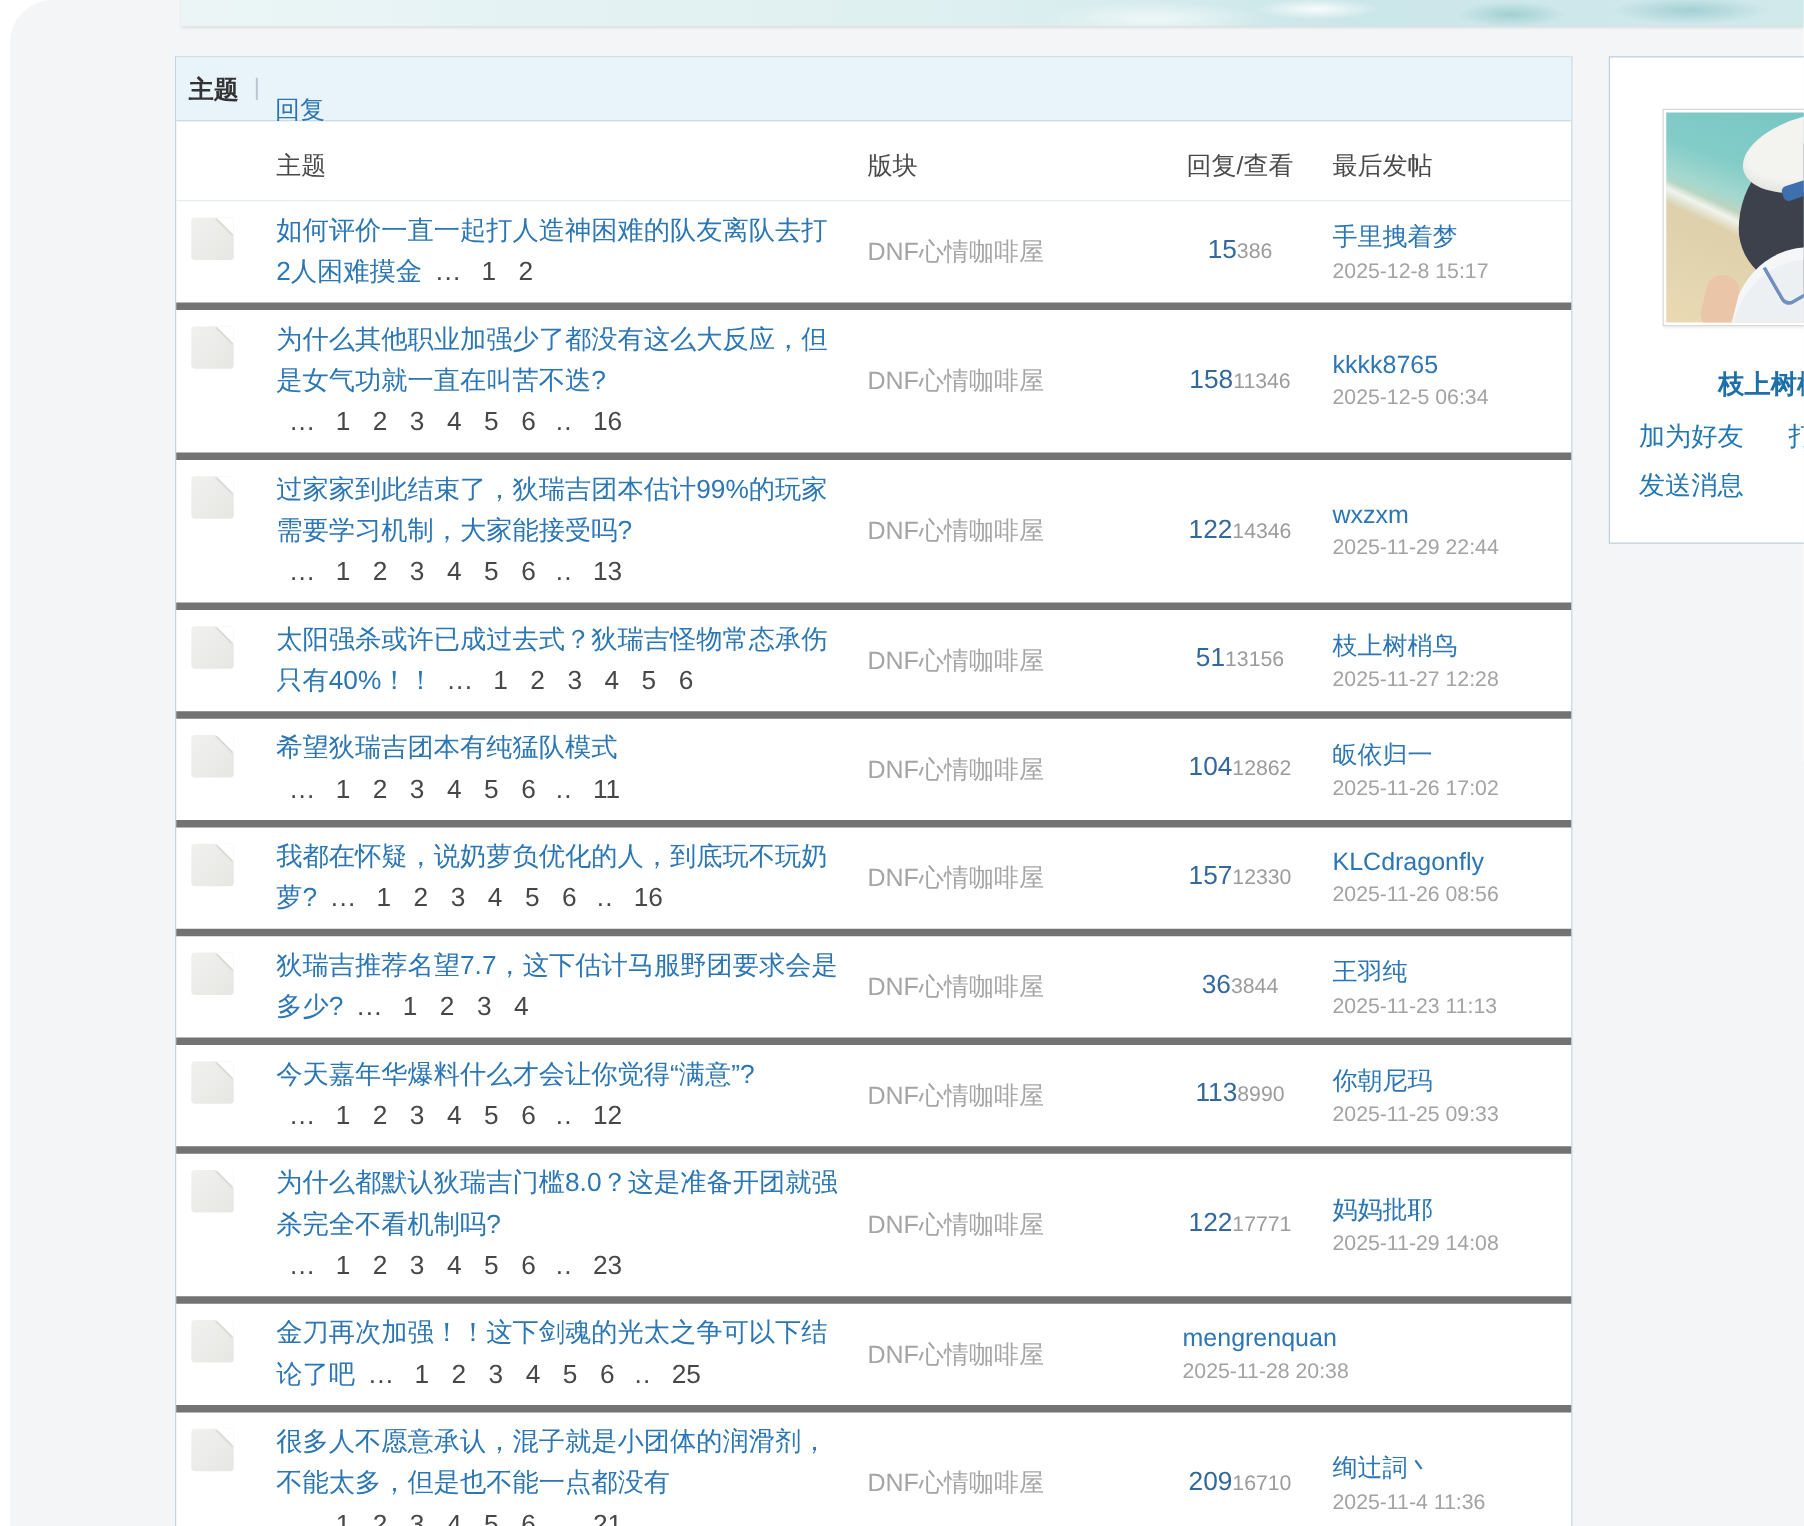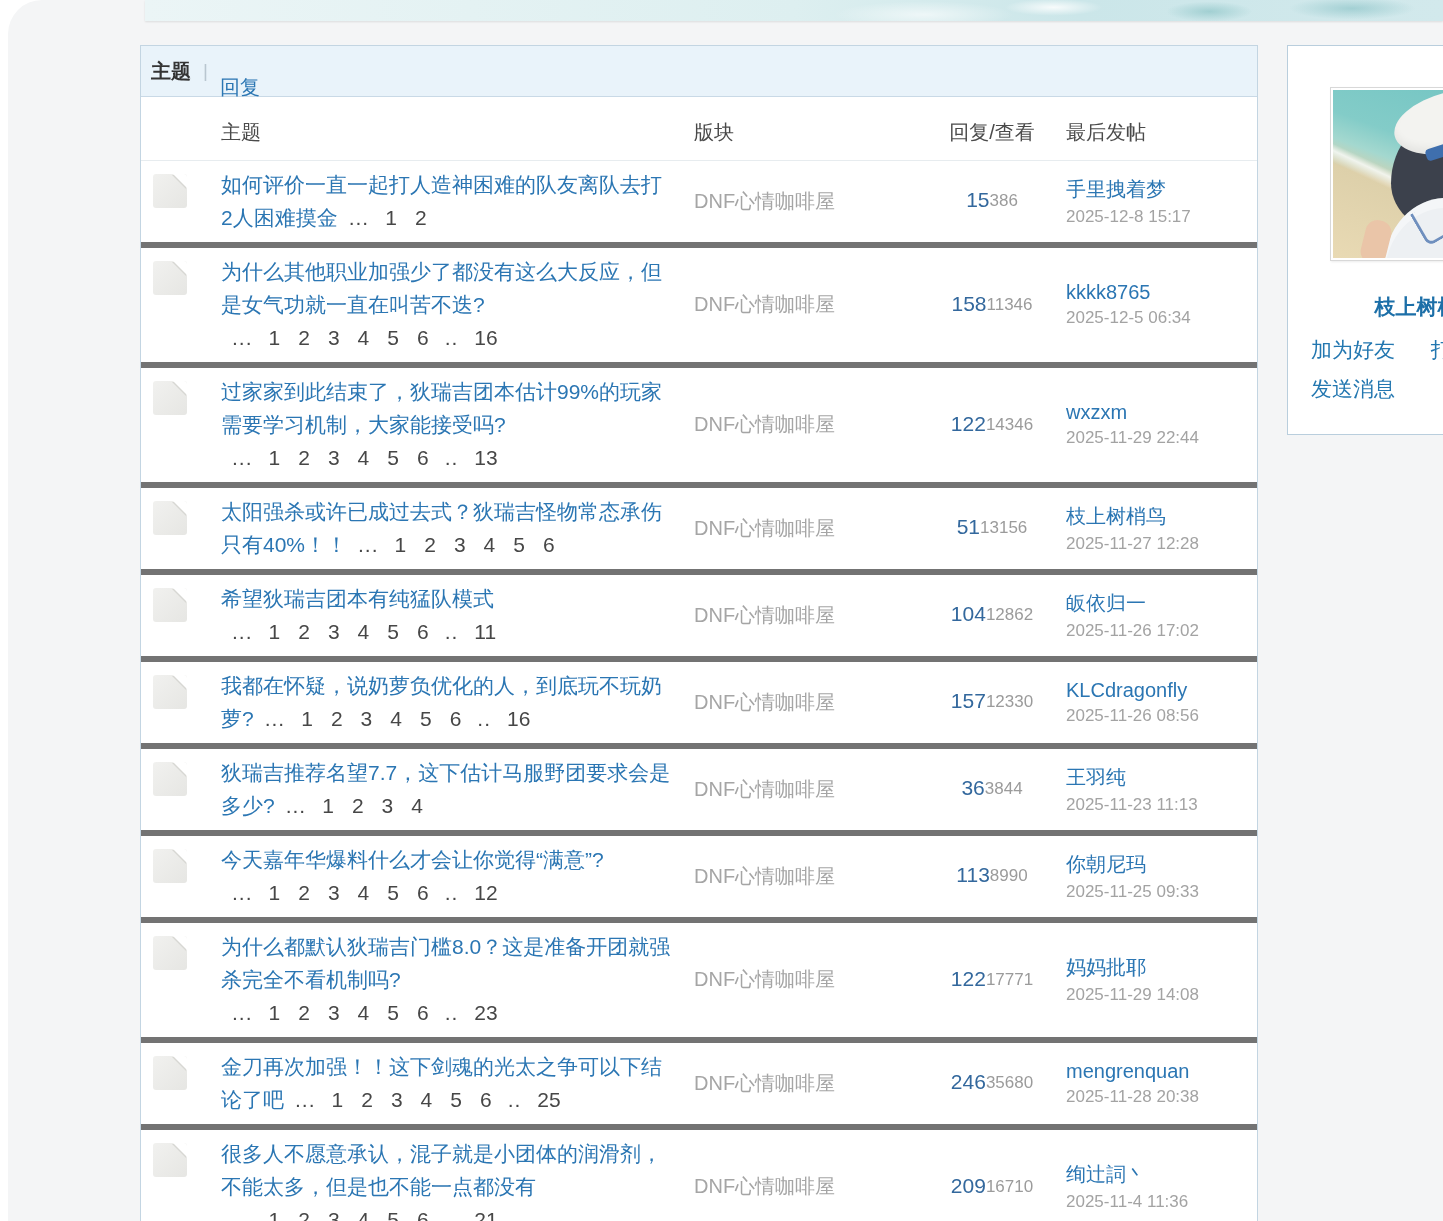--- a/index.html
+++ b/index.html
@@ -348,24 +348,20 @@
       <div class="page-icon">
             <span class="fold"></span>
           </div>
     </div>
     <div class="title-cell">
       <a class="title">金刀再次加强！！这下剑魂的光太之争可以下结论了吧</a><span class="pages"><span class="dots">...</span><a class="pagenum">1</a><a class="pagenum">2</a><a class="pagenum">3</a><a class="pagenum">4</a><a class="pagenum">5</a><a class="pagenum">6</a><span class="dots">..</span><a class="pagenum">25</a></span>
     </div>
     <div class="forum-cell">
       <a class="forum-link">DNF心情咖啡屋</a>
     </div>
-    <div class="rv-cell">
-      <a class="replies">246</a>
-      <em class="views">35680</em>
-    </div>
     <div class="lp-cell">
       <a class="poster">mengrenquan</a>
       <em class="ptime">2025-11-28 20:38</em>
     </div>
   </div>
 
   <div class="trow">
     <div class="icon-cell">
       <div class="page-icon">
             <span class="fold"></span>

